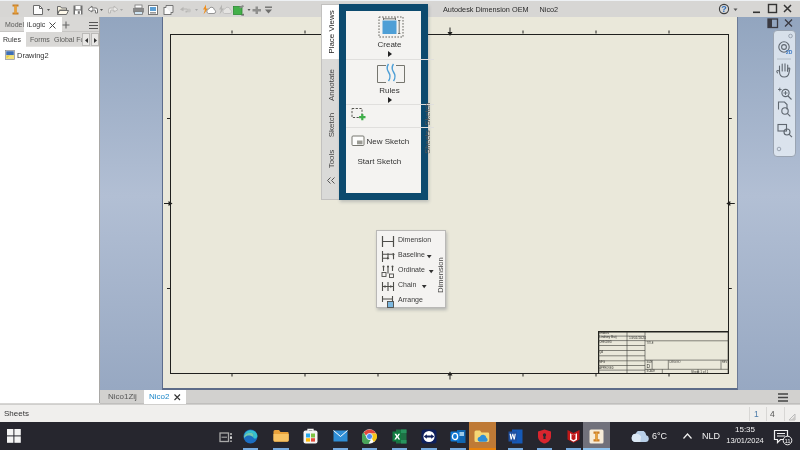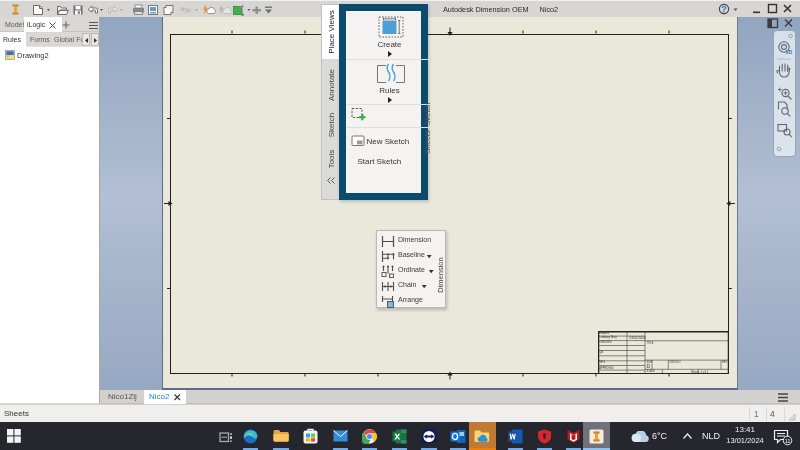--- a/index.html
+++ b/index.html
@@ -495,21 +495,21 @@
 
   <svg class="abs" style="left:630px;top:9px" width="19" height="12" viewBox="0 0 19 12">
     <path d="M5 11 a4.2 4.2 0 0 1 .8-8.3 5.4 5.4 0 0 1 10.4 1.6 3.4 3.4 0 0 1-.6 6.7z" fill="#b8cfe8"></path>
     <path d="M5 11 a4.2 4.2 0 0 1 .8-8.3 5.4 5.4 0 0 1 5.3 3 l-.8 5.3z" fill="#dce9f5"></path>
   </svg>
   <span class="tbtext abs" style="left:652px;top:9px;">6°C</span>
   <svg class="abs" style="left:683px;top:11px" width="9" height="6">
         <path d="M0.5 5.5L4.5 1l4 4.5" stroke="#f0f0f0" stroke-width="1.2" fill="none"></path>
       </svg>
   <span class="tbtext abs" style="left:702px;top:9px;">NLD</span>
-  <span class="tbtext abs" style="left:724px;top:3px;width:42px;text-align:center;font-size:8px;">13:41</span>
+  <span class="tbtext abs" style="left:724px;top:3px;width:42px;text-align:center;font-size:8px;">15:35</span>
   <span class="tbtext abs" style="left:722px;top:14px;width:46px;text-align:center;font-size:7.5px;">13/01/2024</span>
   <svg class="abs" style="left:773px;top:7px" width="20" height="17" viewBox="0 0 20 17">
     <path d="M1.5 1.5h13v9h-7l-3 3v-3h-3z" fill="none" stroke="#f0f0f0" stroke-width="1.2"></path>
     <path d="M4 4.5h8M4 7h8" stroke="#f0f0f0" stroke-width="1"></path>
     <circle cx="14.5" cy="11.5" r="4.3" fill="#26262e" stroke="#f0f0f0" stroke-width="1"></circle>
     <text x="14.5" y="14" font-size="6" fill="#f0f0f0" text-anchor="middle" font-family="Liberation Sans">11</text>
   </svg>
 </div>
 </div>
 

